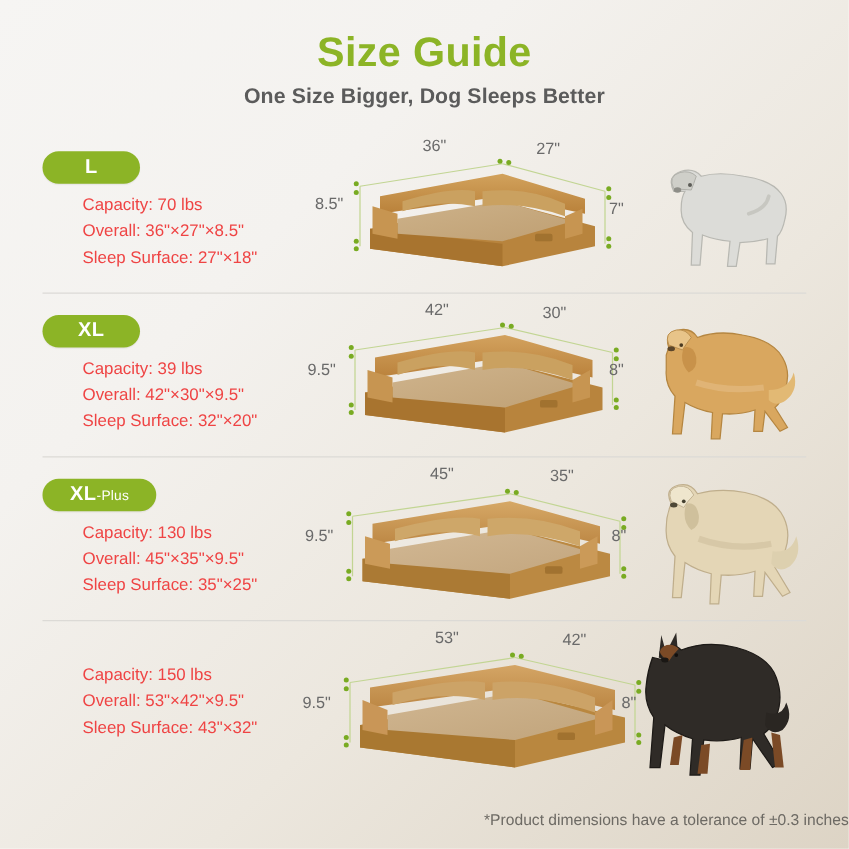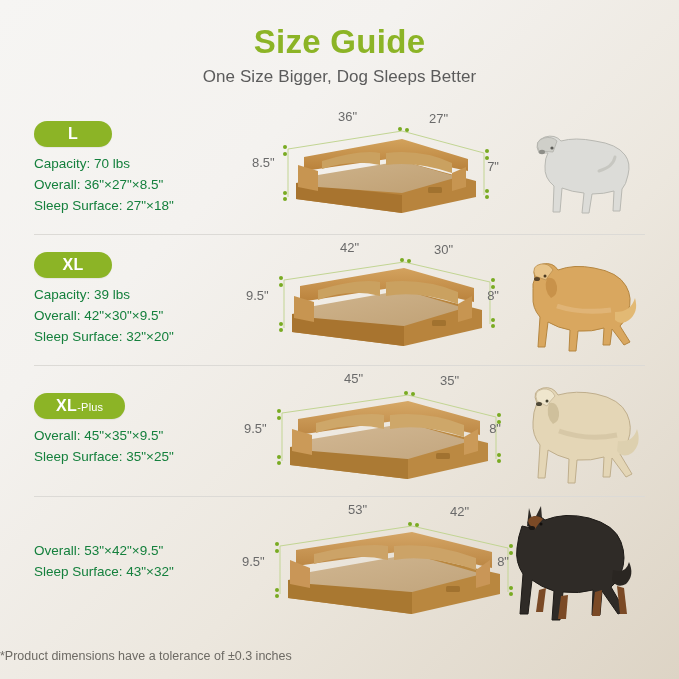--- a/index.html
+++ b/index.html
@@ -12,21 +12,21 @@
   }
   .page{position:relative;width:679px;height:679px;box-sizing:border-box;}
 
   
   .header{padding-top:24px;text-align:center;}
   .title{
     font-size:33px;font-weight:bold;letter-spacing:.3px;
     color:#8cb426;line-height:1.1;margin:0;
   }
   .subtitle{
-    font-size:17px;color:#5b5b5b;margin:7px 0 0 0;font-weight:normal;
+    font-size:17px;color:#5b5b5b;margin:7px 0 0 0;font-weight:bold;
     letter-spacing:.1px;
   }
 
   
   .rows{margin-top:16px;}
   .row{
     position:relative;display:flex;align-items:center;
     height:131px;padding:0 34px;box-sizing:border-box;
   }
   .row + .row::before{
@@ -37,21 +37,21 @@
   
   .info{width:218px;flex:0 0 218px;}
   .badge{
     display:inline-flex;align-items:baseline;justify-content:center;
     background:#8cb426;color:#ffffff;border-radius:14px;
     padding:4px 22px;min-width:34px;margin-bottom:7px;
     box-shadow:0 1px 1px rgba(0,0,0,.06);
   }
   .badge .b-main{font-size:16px;font-weight:bold;letter-spacing:.4px;}
   .badge .b-sub{font-size:11px;font-weight:normal;letter-spacing:.2px;}
-  .spec{font-size:13.5px;color:#15803d;line-height:1.55;white-space:nowrap;}
+  .spec{font-size:13.5px;color:#ef4444;line-height:1.55;white-space:nowrap;margin-left:32px;}
 
   
   .bed-wrap{
     position:relative;flex:1 1 auto;height:120px;
   }
   .bed-svg{position:absolute;left:0;top:0;}
 
   .dim{
     position:absolute;font-size:13px;color:#6a6a6a;white-space:nowrap;
   }
@@ -59,21 +59,21 @@
   .dim-top-r{top:2px;}
   .dim-left{left:0;}
   .dim-right{right:0;}
 
   
   .dog{position:relative;flex:0 0 150px;height:115px;}
   .dog svg{position:absolute;left:0;top:0;}
 
   
   .footer{
-    position:absolute;left:0;right:16px;bottom:16px;text-align:left;
+    position:absolute;left:0;right:0;bottom:16px;text-align:right;
     font-size:12.5px;color:#6d6a64;
   }
 </style>
 </head>
 <body>
 
 <div class="page">
 
   <div class="header">
     <h1 class="title">Size Guide</h1>
@@ -228,20 +228,21 @@
         </svg>
       </div>
     </div>
 
     <div class="row">
       <div class="info">
         <div class="badge">
           <span class="b-main">XL</span>
           <span class="b-sub">-Plus</span>
         </div>
+        <div class="spec">Capacity: 130 lbs</div>
         <div class="spec">Overall: 45"×35"×9.5"</div>
         <div class="spec">Sleep Surface: 35"×25"</div>
       </div>
 
       <div class="bed-wrap">
         <svg class="bed-svg" width="274" height="122" viewBox="0 0 274 122">
           <defs>
             <linearGradient id="fabA3" x1="0" y1="0" x2="0" y2="1">
               <stop offset="0" stop-color="#d6a866"></stop>
                 <stop offset="1" stop-color="#bd8845"></stop>
@@ -293,20 +294,21 @@
           <circle cx="52" cy="28" r="1.5" fill="#44402f"></circle>
           <ellipse cx="44" cy="31" rx="3" ry="2" fill="#4e4837"></ellipse>
           <path d="M123 68 q15 2 19 -12 q5 15 -5 24 q-9 6 -15 -2 Z" fill="#ddd0af"></path>
           <path d="M64 58 q28 10 58 4" stroke="#c8b894" stroke-width="5" fill="none" opacity=".45"></path>
         </svg>
       </div>
     </div>
 
     <div class="row">
       <div class="info">
+        <div class="spec">Capacity: 150 lbs</div>
         <div class="spec">Overall: 53"×42"×9.5"</div>
         <div class="spec">Sleep Surface: 43"×32"</div>
       </div>
 
       <div class="bed-wrap">
         <svg class="bed-svg" width="282" height="124" viewBox="0 0 282 124">
           <defs>
             <linearGradient id="fabA4" x1="0" y1="0" x2="0" y2="1">
               <stop offset="0" stop-color="#d4a565"></stop>
                 <stop offset="1" stop-color="#bb8643"></stop>

